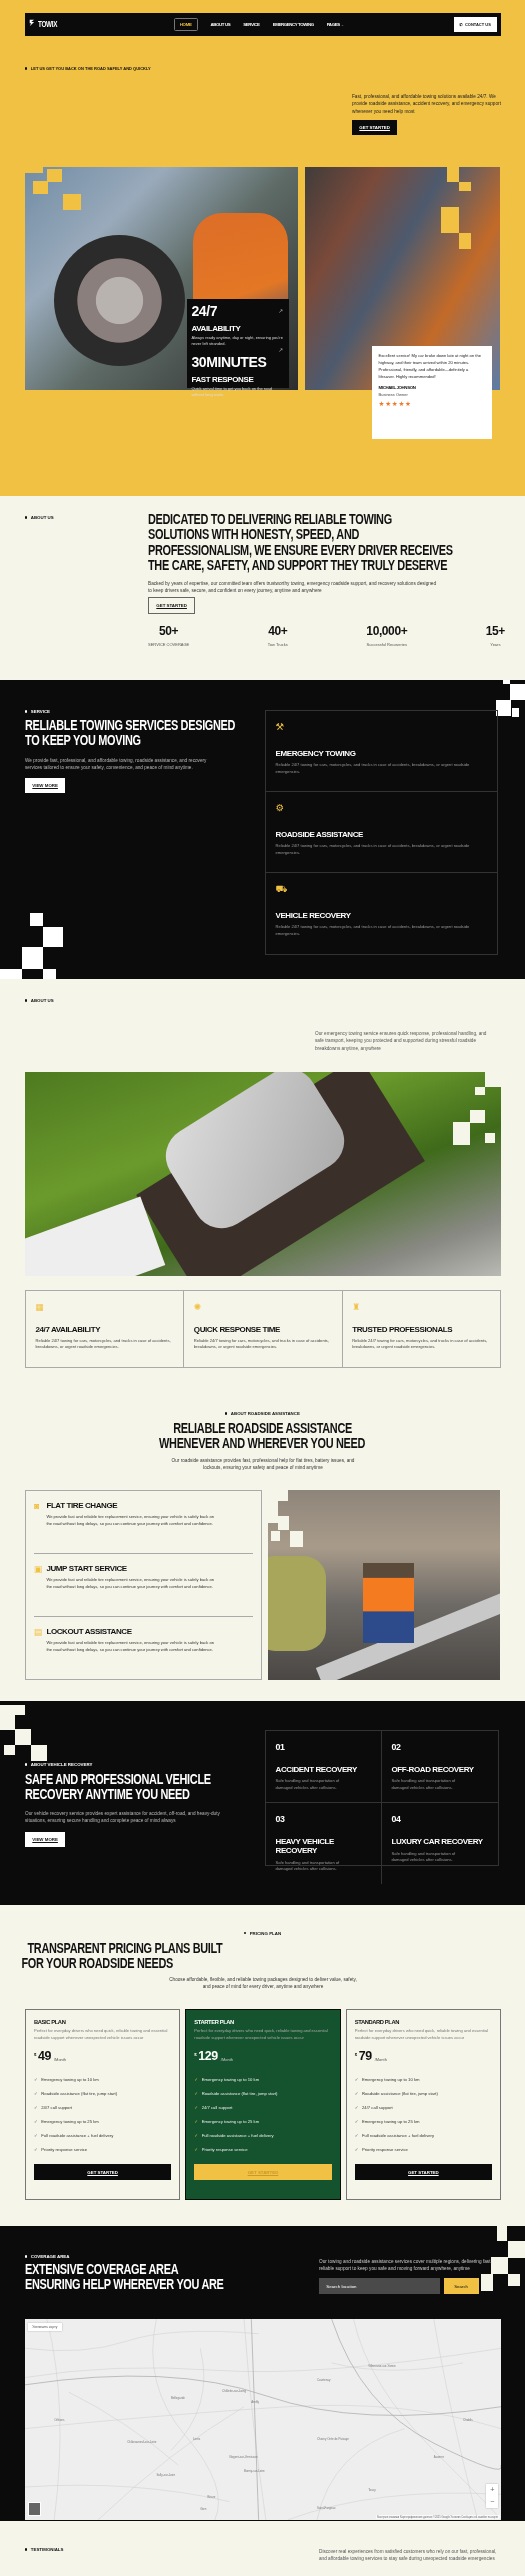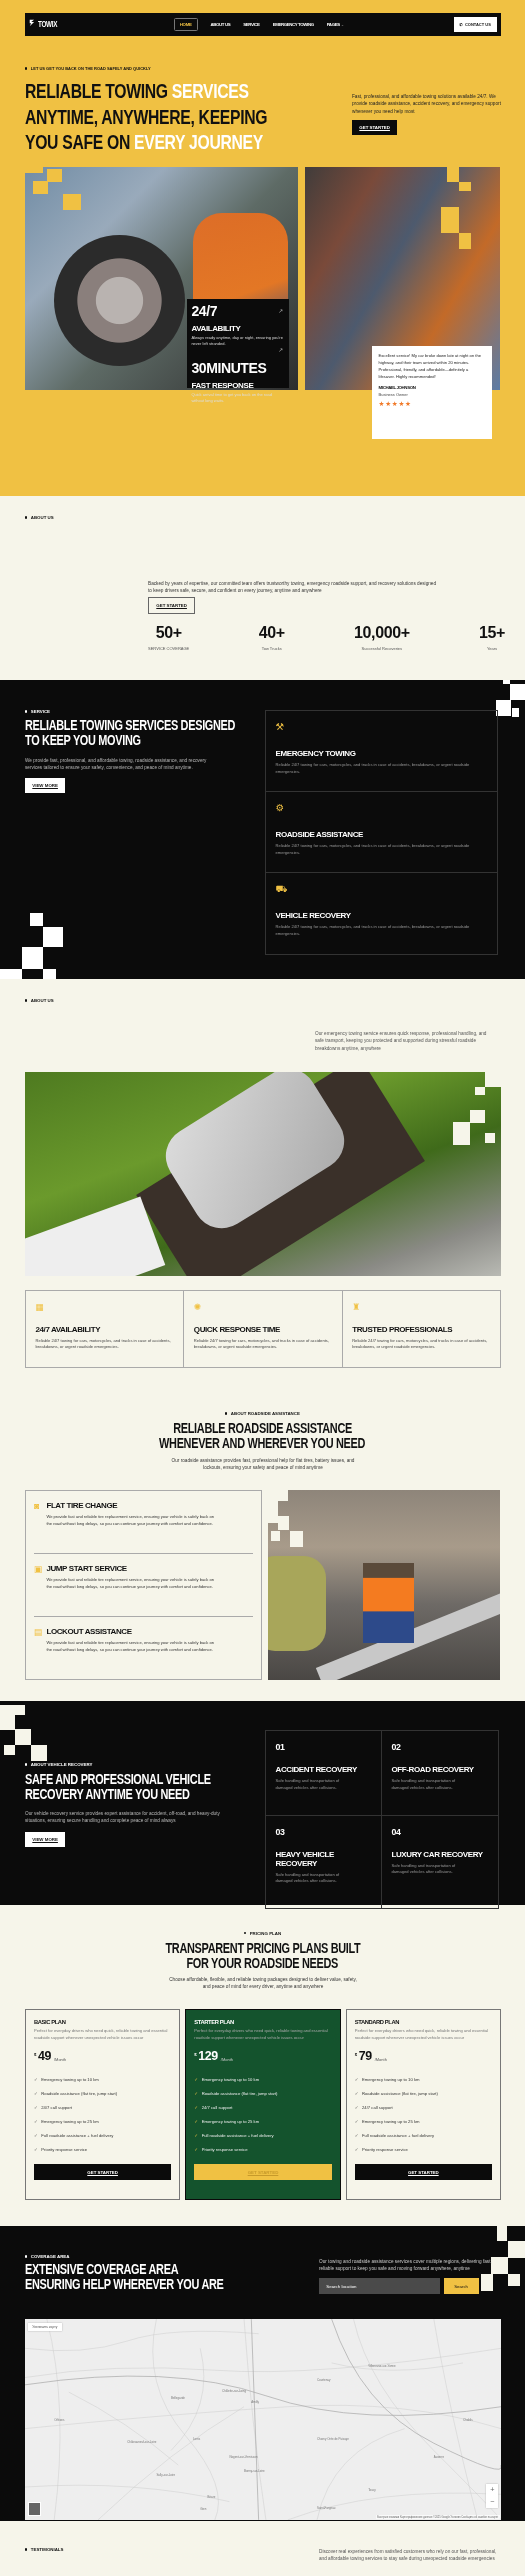--- a/index.html
+++ b/index.html
@@ -38,21 +38,21 @@
 .review .r{font-size:4px;color:#444;margin-top:2.2px}
 .stars{color:#f07a2a;font-size:6.6px;letter-spacing:0.7px;margin-top:3.6px}
 .px{position:absolute;background:#f0c143}
 
 .about{position:relative;height:184px}
 .about .tag{position:absolute;left:25px;top:19px}
 .about-title{position:absolute;left:148px;top:16px;width:306px;font-size:14px;line-height:15.3px}
 .about-desc{position:absolute;left:148px;top:84px;width:292px}
 .about-btn{position:absolute;left:148px;top:101px;border:0.7px solid #666}
 .counters{position:absolute;left:148px;top:128px;width:357px;display:flex;justify-content:space-between;text-align:center}
-.counters .num{font-size:16px;font-weight:700}
+.counters .num{font-size:12px;font-weight:700}
 .counters .lab{font-size:4px;color:#555;margin-top:4.4px}
 
 .services{background:#0b0b0b;color:#fff;height:299px;position:relative}
 .services .tag{position:absolute;left:25px;top:29px;color:#fff}
 .svc-title{position:absolute;left:25px;top:38px;width:219px;font-size:14px;line-height:15.3px;color:#fff}
 .svc-desc{position:absolute;left:25px;top:77px;width:190px;color:#bbb}
 .svc-btn{position:absolute;left:25px;top:98px;background:#fff;color:#111}
 .svc-list{position:absolute;left:265px;top:30px;width:233px;border:0.7px solid #333}
 .svc-item{height:81px;border-bottom:0.7px solid #333;padding:10.2px 9.5px}
 .svc-item:last-child{border-bottom:none}
@@ -91,31 +91,31 @@
 .rs-img .car{position:absolute;left:-14.6px;top:66px;width:73px;height:95px;background:#a8a65a;border-radius:22px}
 .rs-img .man{position:absolute;left:95px;top:73px;width:51px;height:80px;background:linear-gradient(180deg,#5a4a3a 0 18%,#f47b20 19% 60%,#2d4a8a 61%)}
 .rs-img .ramp{position:absolute;left:44px;top:139px;width:204px;height:19px;background:#c8c8c8;transform:rotate(-22deg)}
 .cpx{position:absolute;background:#f6f5ea}
 
 .recovery{background:#0b0b0b;height:204px;position:relative;color:#fff}
 .recovery .tag{position:absolute;left:25px;top:61px;color:#fff}
 .rec-title{position:absolute;left:25px;top:71px;font-size:14px;line-height:15.3px;width:219px;color:#fff}
 .rec-desc{position:absolute;left:25px;top:109px;width:197px;color:#bbb}
 .rec-btn{position:absolute;left:25px;top:131px;background:#fff;color:#111}
-.rec-grid{position:absolute;left:265px;top:29px;width:234px;height:179px;border:0.7px solid #333;display:grid;grid-template-columns:1fr 1fr}
+.rec-grid{position:absolute;left:265px;top:29px;width:234px;height:136px;border:0.7px solid #333;display:grid;grid-template-columns:1fr 1fr}
 .rec-cell{border-right:0.7px solid #333;border-bottom:0.7px solid #333;padding:11px 9.5px}
 .rec-cell:nth-child(2n){border-right:none}
 .rec-cell:nth-child(n+3){border-bottom:none}
 .rec-cell .n{font-size:8.8px}
 .rec-cell .t{font-size:8px;margin-top:13px}
 .rec-cell .d{font-size:4.1px;line-height:1.6;color:#999;margin-top:4.4px;width:80px}
 
 .pricing{position:relative;height:321px}
 .pr-tag{position:absolute;left:0;right:0;top:25.5px;justify-content:center}
-.pr-title{position:absolute;left:0;right:0;top:36px;font-size:14px;line-height:15.3px;text-align:center}
+.pr-title{position:absolute;left:0;right:0;top:36px;font-size:14px;line-height:15.3px;text-align:left}
 .pr-desc{position:absolute;left:168px;width:190px;top:71px;text-align:center}
 .plans{position:absolute;left:25px;top:104px;width:476px;display:flex;gap:5.1px}
 .plan{flex:1;height:191px;border:0.7px solid #777;padding:8.8px 8px}
 .plan.dark{background:#14532d;color:#fff;border-color:#0b0b0b}
 .plan .nm{font-size:5.8px}
 .plan .d{font-size:4.1px;line-height:1.65;color:#777;margin-top:3.6px}
 .plan.dark .d{color:#aaa}
 .price{margin-top:8.8px;display:flex;align-items:flex-start;gap:1.5px}
 .price .cur{font-size:4.4px;font-weight:700;margin-top:1.5px}
 .price .amt{font-size:12.4px;font-weight:700;line-height:11.7px}
@@ -173,43 +173,40 @@
       <span class="h">EMERGENCY TOWING</span>
       <span><span class="h">PAGES</span> <span style="color:#888;font-size:3.6px">⌄</span></span>
     </div>
     <div class="contact">
       <span>✆</span>
       <span>CONTACT US</span>
     </div>
   </nav>
 
   <div class="tag hero-tag">LET US GET YOU BACK ON THE ROAD SAFELY AND QUICKLY</div>
-  <h1 class="h hero-title">
-    <span class="cond" style="transform:scaleX(0.8)"><span>RELIABLE TOWING </span><span class="w">SERVICES</span><br><span>ANYTIME, ANYWHERE, KEEPING</span><br><span>YOU SAFE ON </span><span class="w">EVERY JOURNEY</span></span>
-  </h1>
   <p class="hero-desc">Fast, professional, and affordable towing solutions available 24/7. We provide roadside assistance, accident recovery, and emergency support whenever you need help most</p>
   <a class="btn hero-btn">GET STARTED</a>
 
   <div class="img1">
     <div class="tire"></div>
     <div class="vest"></div>
   </div>
   <div class="px" style="left:25px;top:155px;width:18px;height:18px;background:#f0c143"></div>
   <div class="px" style="left:43px;top:155px;width:255px;height:12.4px"></div>
   <div class="px" style="left:33px;top:181px;width:14.6px;height:13px"></div>
   <div class="px" style="left:47px;top:169px;width:14.6px;height:13px"></div>
   <div class="px" style="left:63px;top:194px;width:17.5px;height:16px"></div>
 
   <div class="stats-card">
     <span class="arrow" style="top:8.8px">↗</span>
     <div class="h big">24/7</div>
     <div class="h sub">AVAILABILITY</div>
     <div class="d">Always ready anytime, day or night, ensuring you're never left stranded.</div>
     <span class="arrow" style="top:48px">↗</span>
-    <div class="h big" style="margin-top:15px">30MINUTES</div>
+    <div class="h big" style="margin-top:9px">30MINUTES</div>
     <div class="h sub">FAST RESPONSE</div>
     <div class="d">Quick arrival time to get you back on the road without long waits.</div>
   </div>
 
   <div class="img2"></div>
   <div class="px" style="left:305px;top:155px;width:195px;height:12.4px"></div>
   <div class="px" style="left:447px;top:167px;width:11.7px;height:14.6px"></div>
   <div class="px" style="left:459px;top:182px;width:11.7px;height:8.8px"></div>
   <div class="px" style="left:441px;top:207px;width:18px;height:25.5px"></div>
   <div class="px" style="left:459px;top:233px;width:11.7px;height:16px"></div>
@@ -217,20 +214,23 @@
   <div class="review" style="top:346px;left:372px;height:93px">
     <p class="q">Excellent service! My car broke down late at night on the highway, and their team arrived within 20 minutes. Professional, friendly, and affordable—definitely a lifesaver. Highly recommended!</p>
     <div class="h n">MICHAEL JOHNSON</div>
     <div class="r">Business Owner</div>
     <div class="stars">★★★★★</div>
   </div>
 </section>
 
 <section class="about">
   <div class="tag">ABOUT US</div>
+  <h2 class="h about-title">
+      <span style="display:block;transform:scaleX(0.78);transform-origin:left;width:394px">DEDICATED TO DELIVERING RELIABLE TOWING SOLUTIONS WITH HONESTY, SPEED, AND PROFESSIONALISM, WE ENSURE EVERY DRIVER RECEIVES THE CARE, SAFETY, AND SUPPORT THEY TRULY DESERVE</span>
+    </h2>
   <p class="p about-desc">Backed by years of expertise, our committed team offers trustworthy towing, emergency roadside support, and recovery solutions designed to keep drivers safe, secure, and confident on every journey, anytime and anywhere</p>
   <a class="btn about-btn">GET STARTED</a>
   <div class="counters">
     <div>
         <div class="h num">50+</div>
         <div class="lab">SERVICE COVERAGE</div>
       </div>
     <div>
         <div class="h num">40+</div>
         <div class="lab">Tow Trucks</div>

